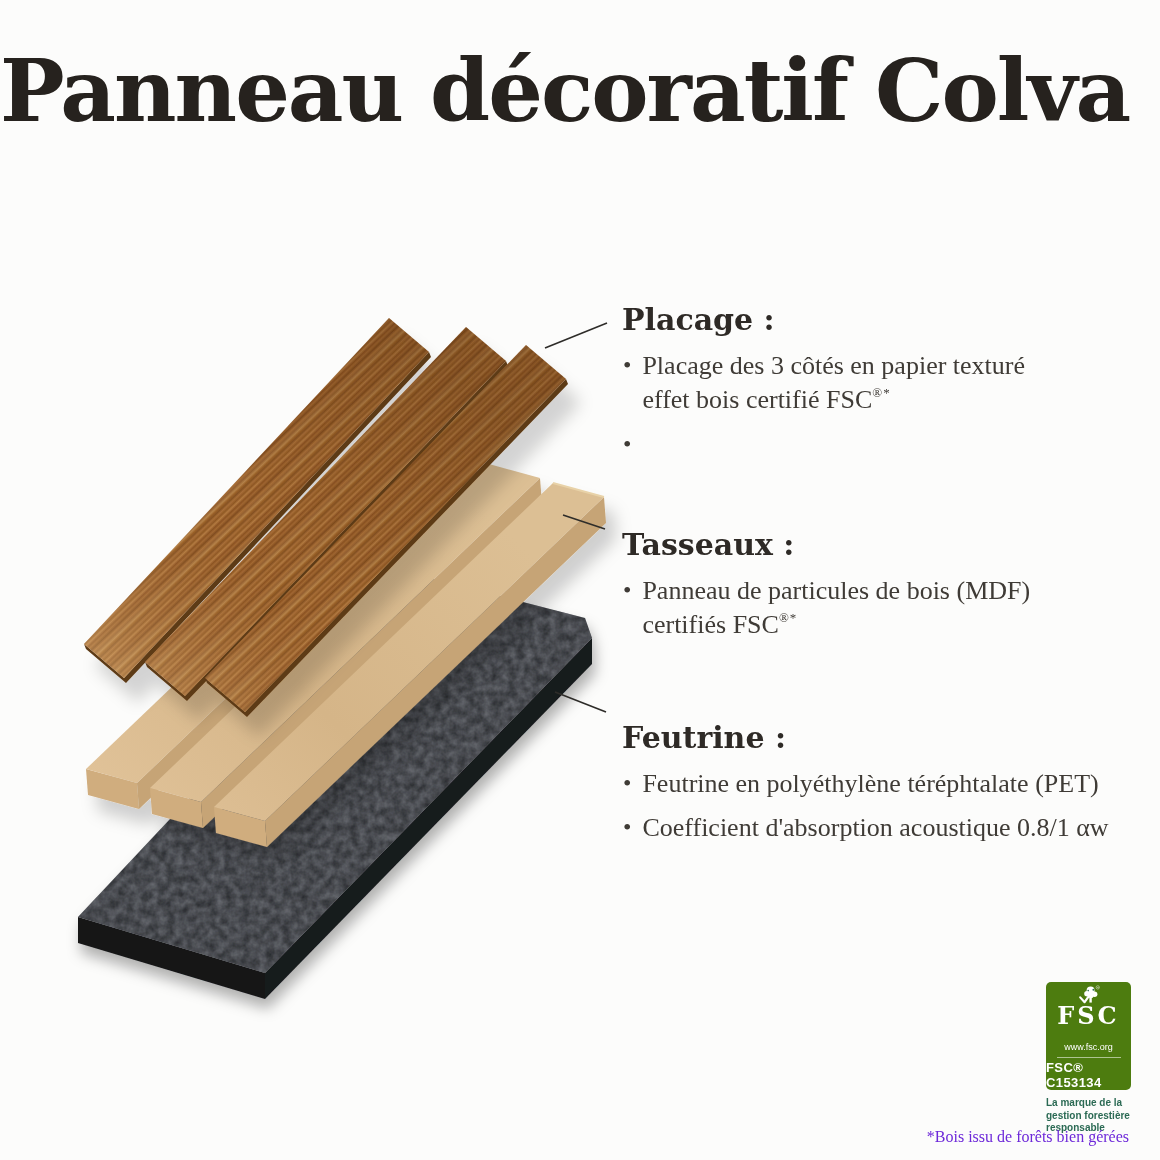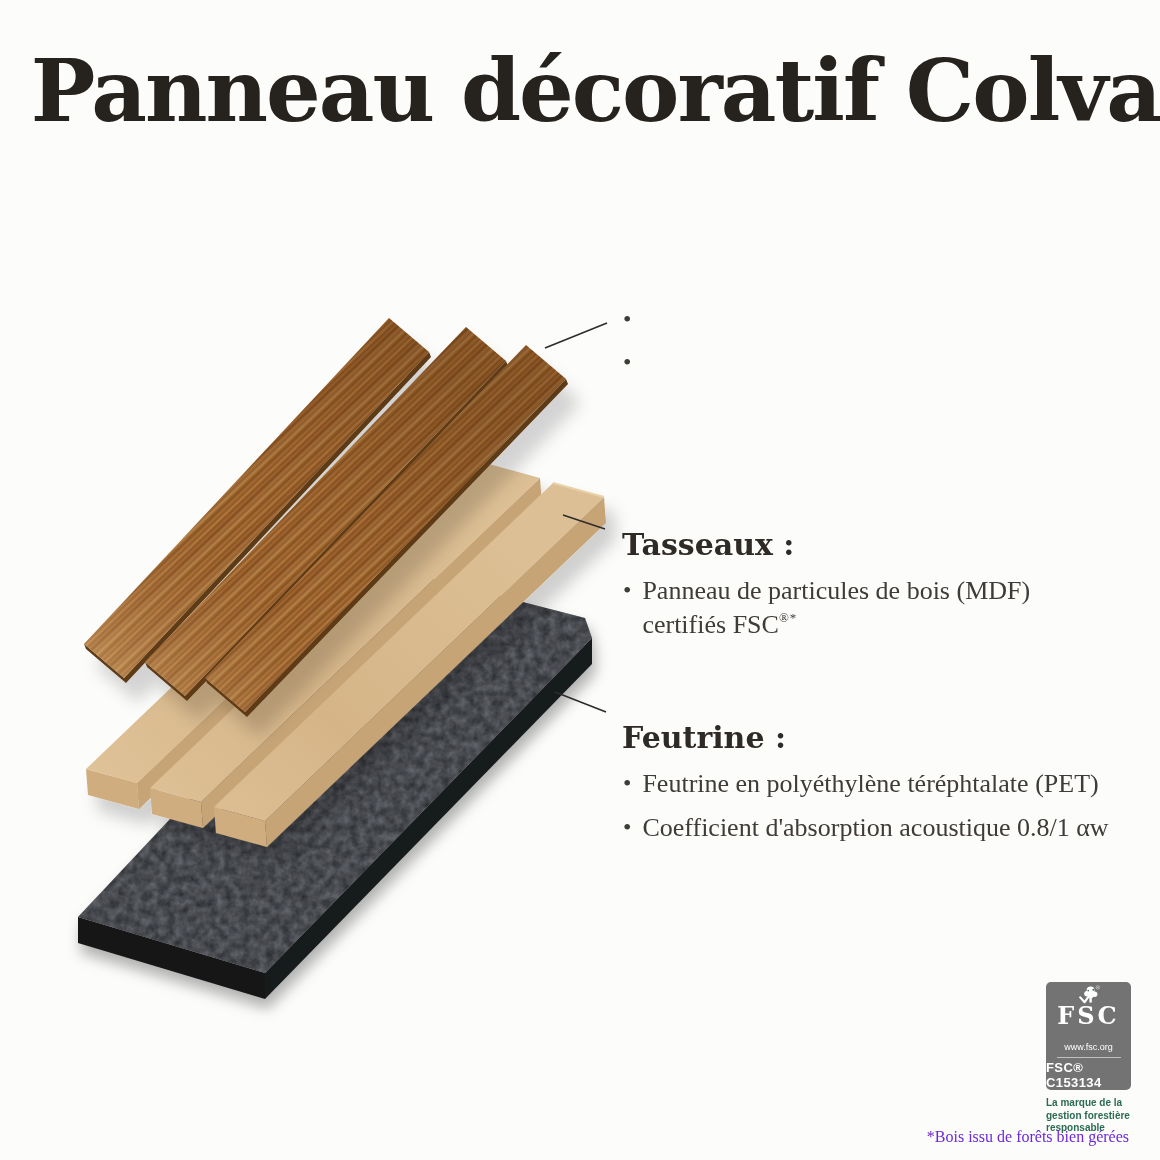--- a/index.html
+++ b/index.html
@@ -3,21 +3,21 @@
 <meta charset="utf-8">
 <style>
   html,body{margin:0;padding:0;}
   body{
     width:1160px;height:1160px;position:relative;overflow:hidden;
     background:#fcfcfb;
     font-family:"Liberation Serif", serif;
   }
   .title{
     position:absolute;top:44px;left:0;right:0;margin:0;
-    text-align:right;
+    text-align:left;
     font-family:"DejaVu Serif", serif;
     font-weight:bold;
     font-size:86px;line-height:1.1;letter-spacing:-2px;
     color:#26221e;
   }
   #diagram{position:absolute;left:0;top:0;width:1160px;height:1160px;}
   .copy{position:absolute;left:622px;width:524px;}
   .copy h2{
     margin:0 0 13px 0;
     font-family:"DejaVu Serif", serif;
@@ -28,21 +28,21 @@
   .dot{flex:0 0 auto;margin:1px 11px 0 1px;font-size:24px;line-height:1.32;color:#3f3b36;}
   .dot::before{content:"•";}
   .btxt{font-size:26px;line-height:1.32;color:#3f3b36;}
   .btxt .l{white-space:nowrap;}
   sup{font-size:13px;line-height:0;position:relative;top:-2px;letter-spacing:1px;}
   .sec-placage{top:303px;}
   .sec-tasseaux{top:528px;}
   .sec-feutrine{top:697px;margin-top:24px;}
   .fsc{position:absolute;left:1046px;top:982px;width:110px;}
   .fsc-box{
-    width:85px;height:108px;background:#737373;border-radius:5px;
+    width:85px;height:108px;background:#4d7c0f;border-radius:5px;
     display:flex;flex-direction:column;align-items:center;
     box-sizing:border-box;padding-top:3px;
   }
   .fsc-acronym{
     font-family:"DejaVu Serif", serif;font-weight:bold;
     color:#fff;font-size:24px;line-height:1;letter-spacing:3px;margin-top:-2px;
   }
   .fsc-url{font-family:"Liberation Sans", sans-serif;color:#fff;font-size:9px;line-height:1.2;margin-top:14px;}
   .fsc-div{width:64px;height:1px;background:rgba(255,255,255,.55);margin:4px 0 3px 0;}
   .fsc-license{font-family:"Liberation Sans", sans-serif;color:#fff;font-size:13px;font-weight:bold;letter-spacing:.4px;}
@@ -149,23 +149,28 @@
   </g>
 
   <g stroke="#2e2c29" stroke-width="1.6">
     <line x1="545" y1="348" x2="607" y2="323"></line>
     <line x1="563" y1="515" x2="605" y2="529"></line>
     <line x1="555" y1="692" x2="606" y2="712"></line>
   </g>
 </svg>
 
 <section class="copy sec-placage">
+  <h2>Placage :</h2>
   <ul>
     <li>
       <span class="dot"></span>
+      <span class="btxt">
+        <span class="l">Placage des 3 côtés en papier texturé</span><br>
+        <span class="l"><span>effet bois certifié  FSC</span><sup>®*</sup></span>
+      </span>
     </li>
     <li>
       <span class="dot"></span>
     </li>
   </ul>
 </section>
 
 <section class="copy sec-tasseaux">
   <h2>Tasseaux :</h2>
   <ul>

